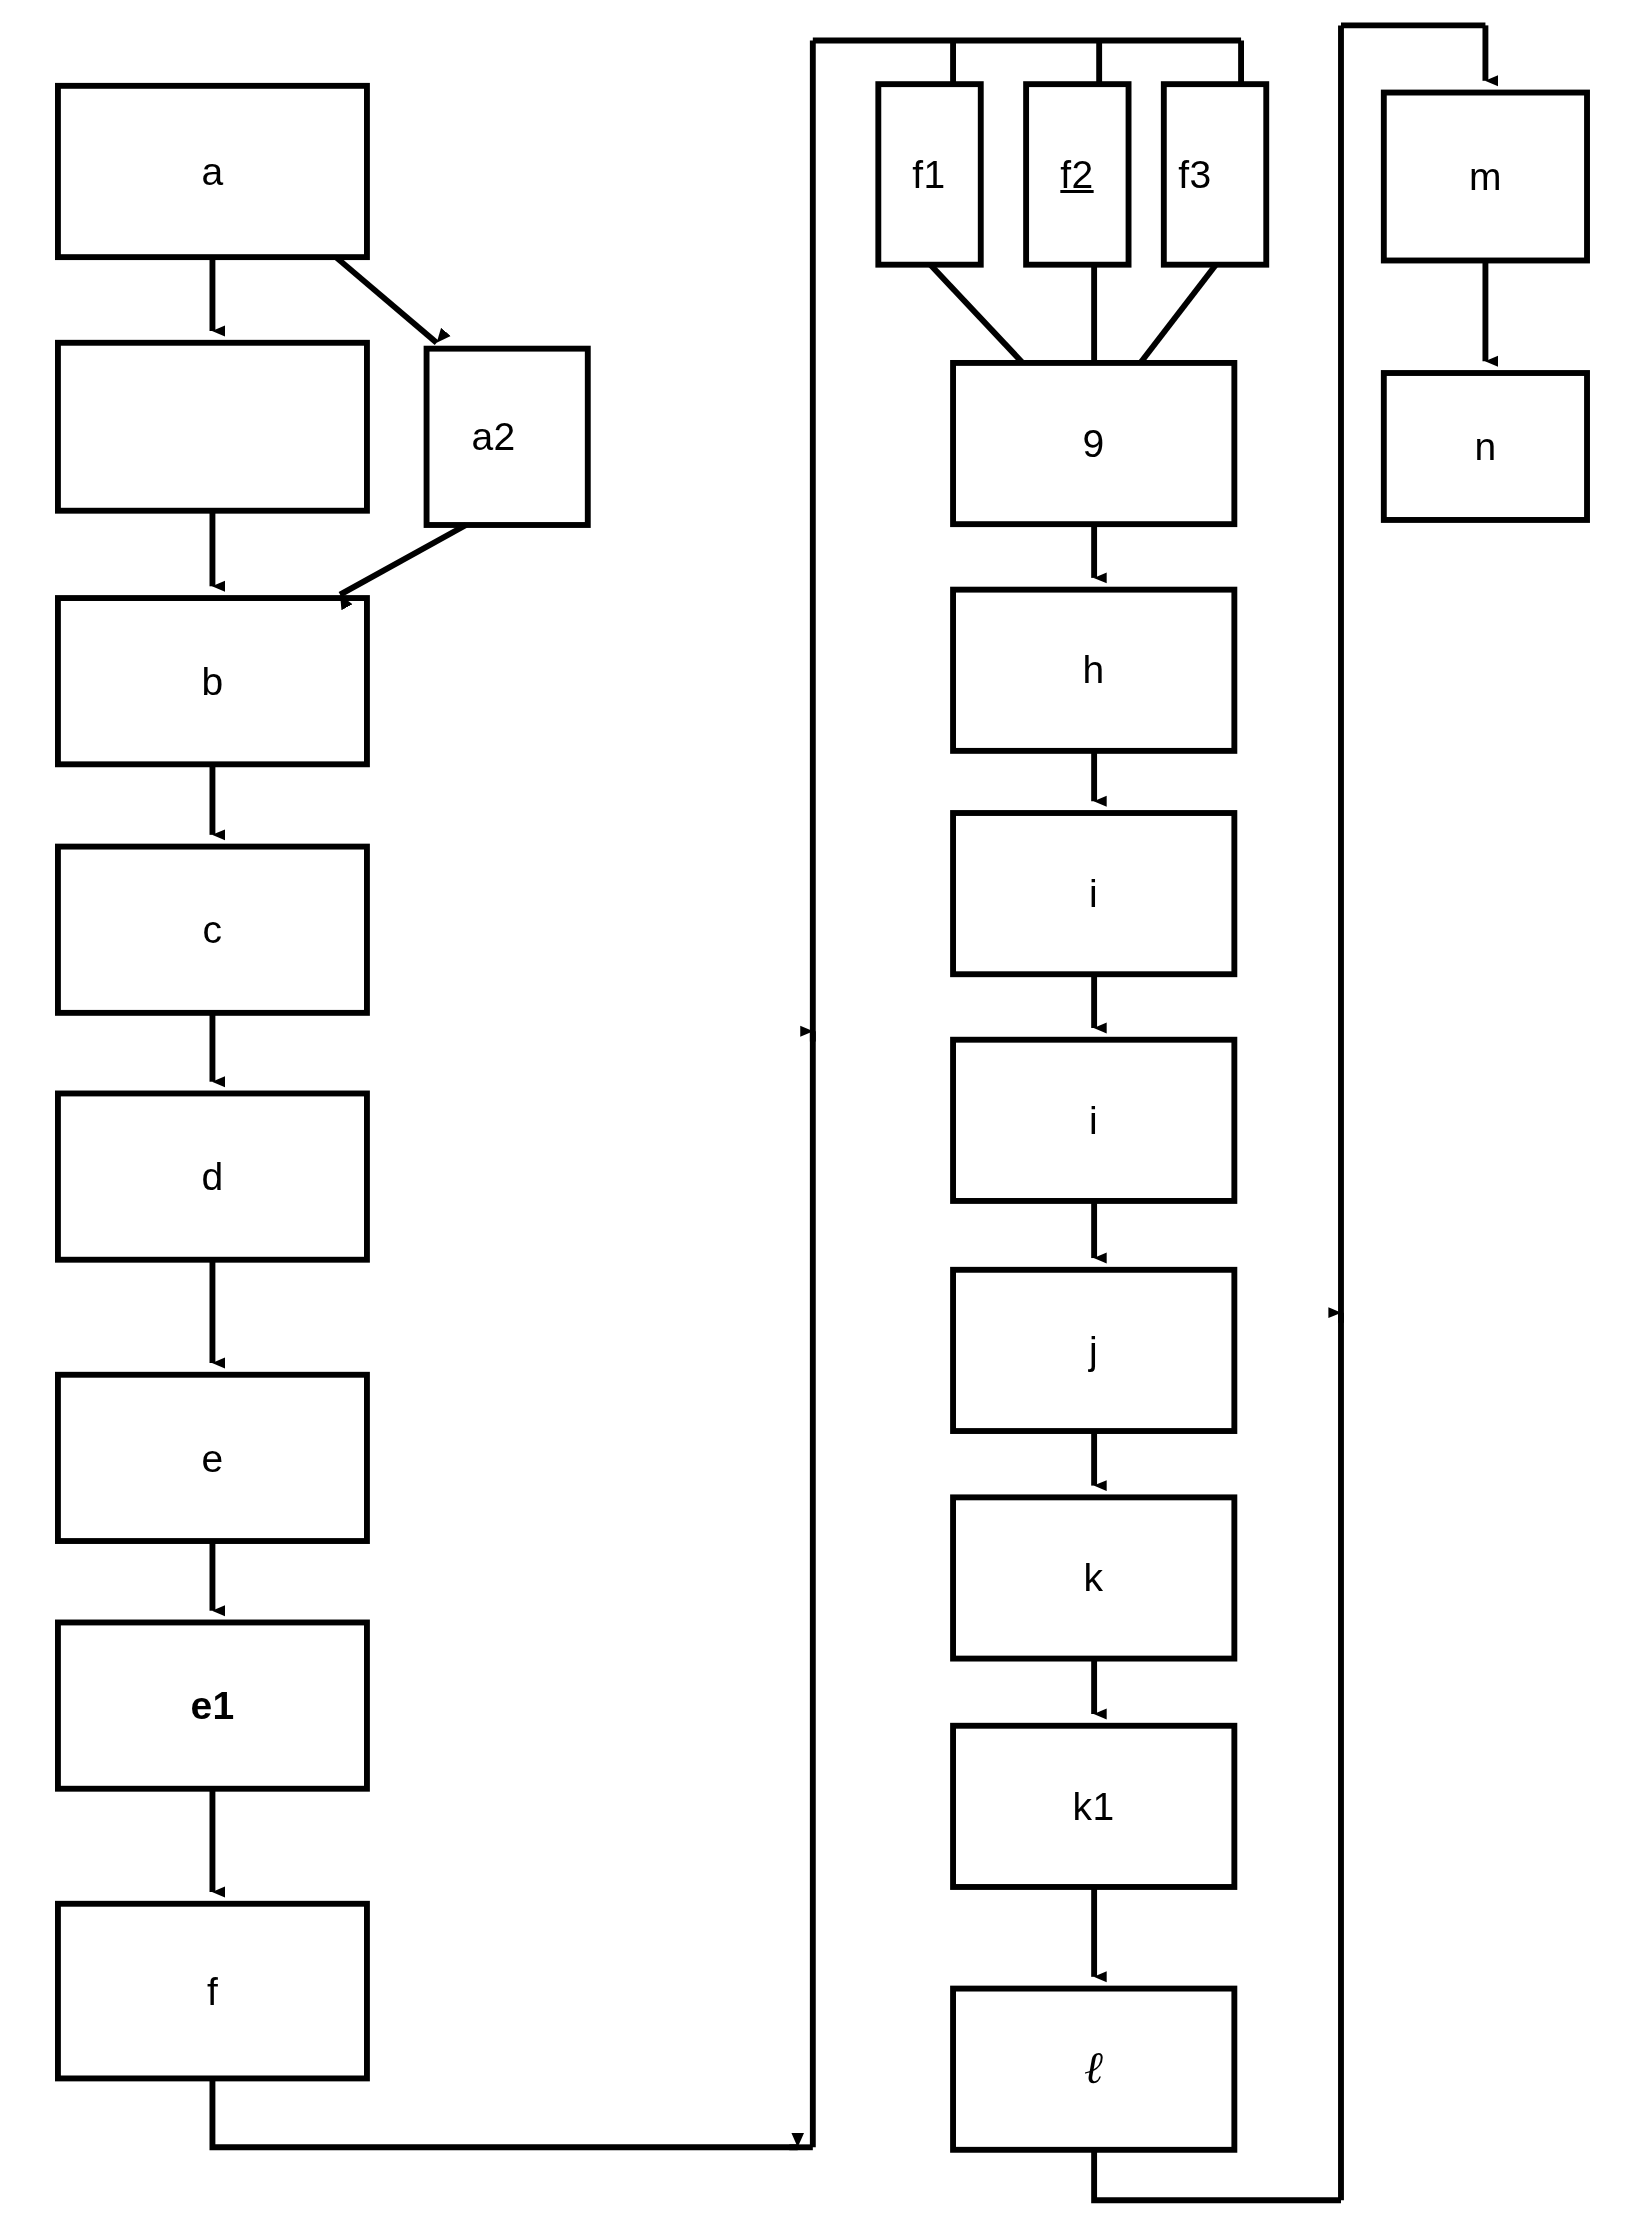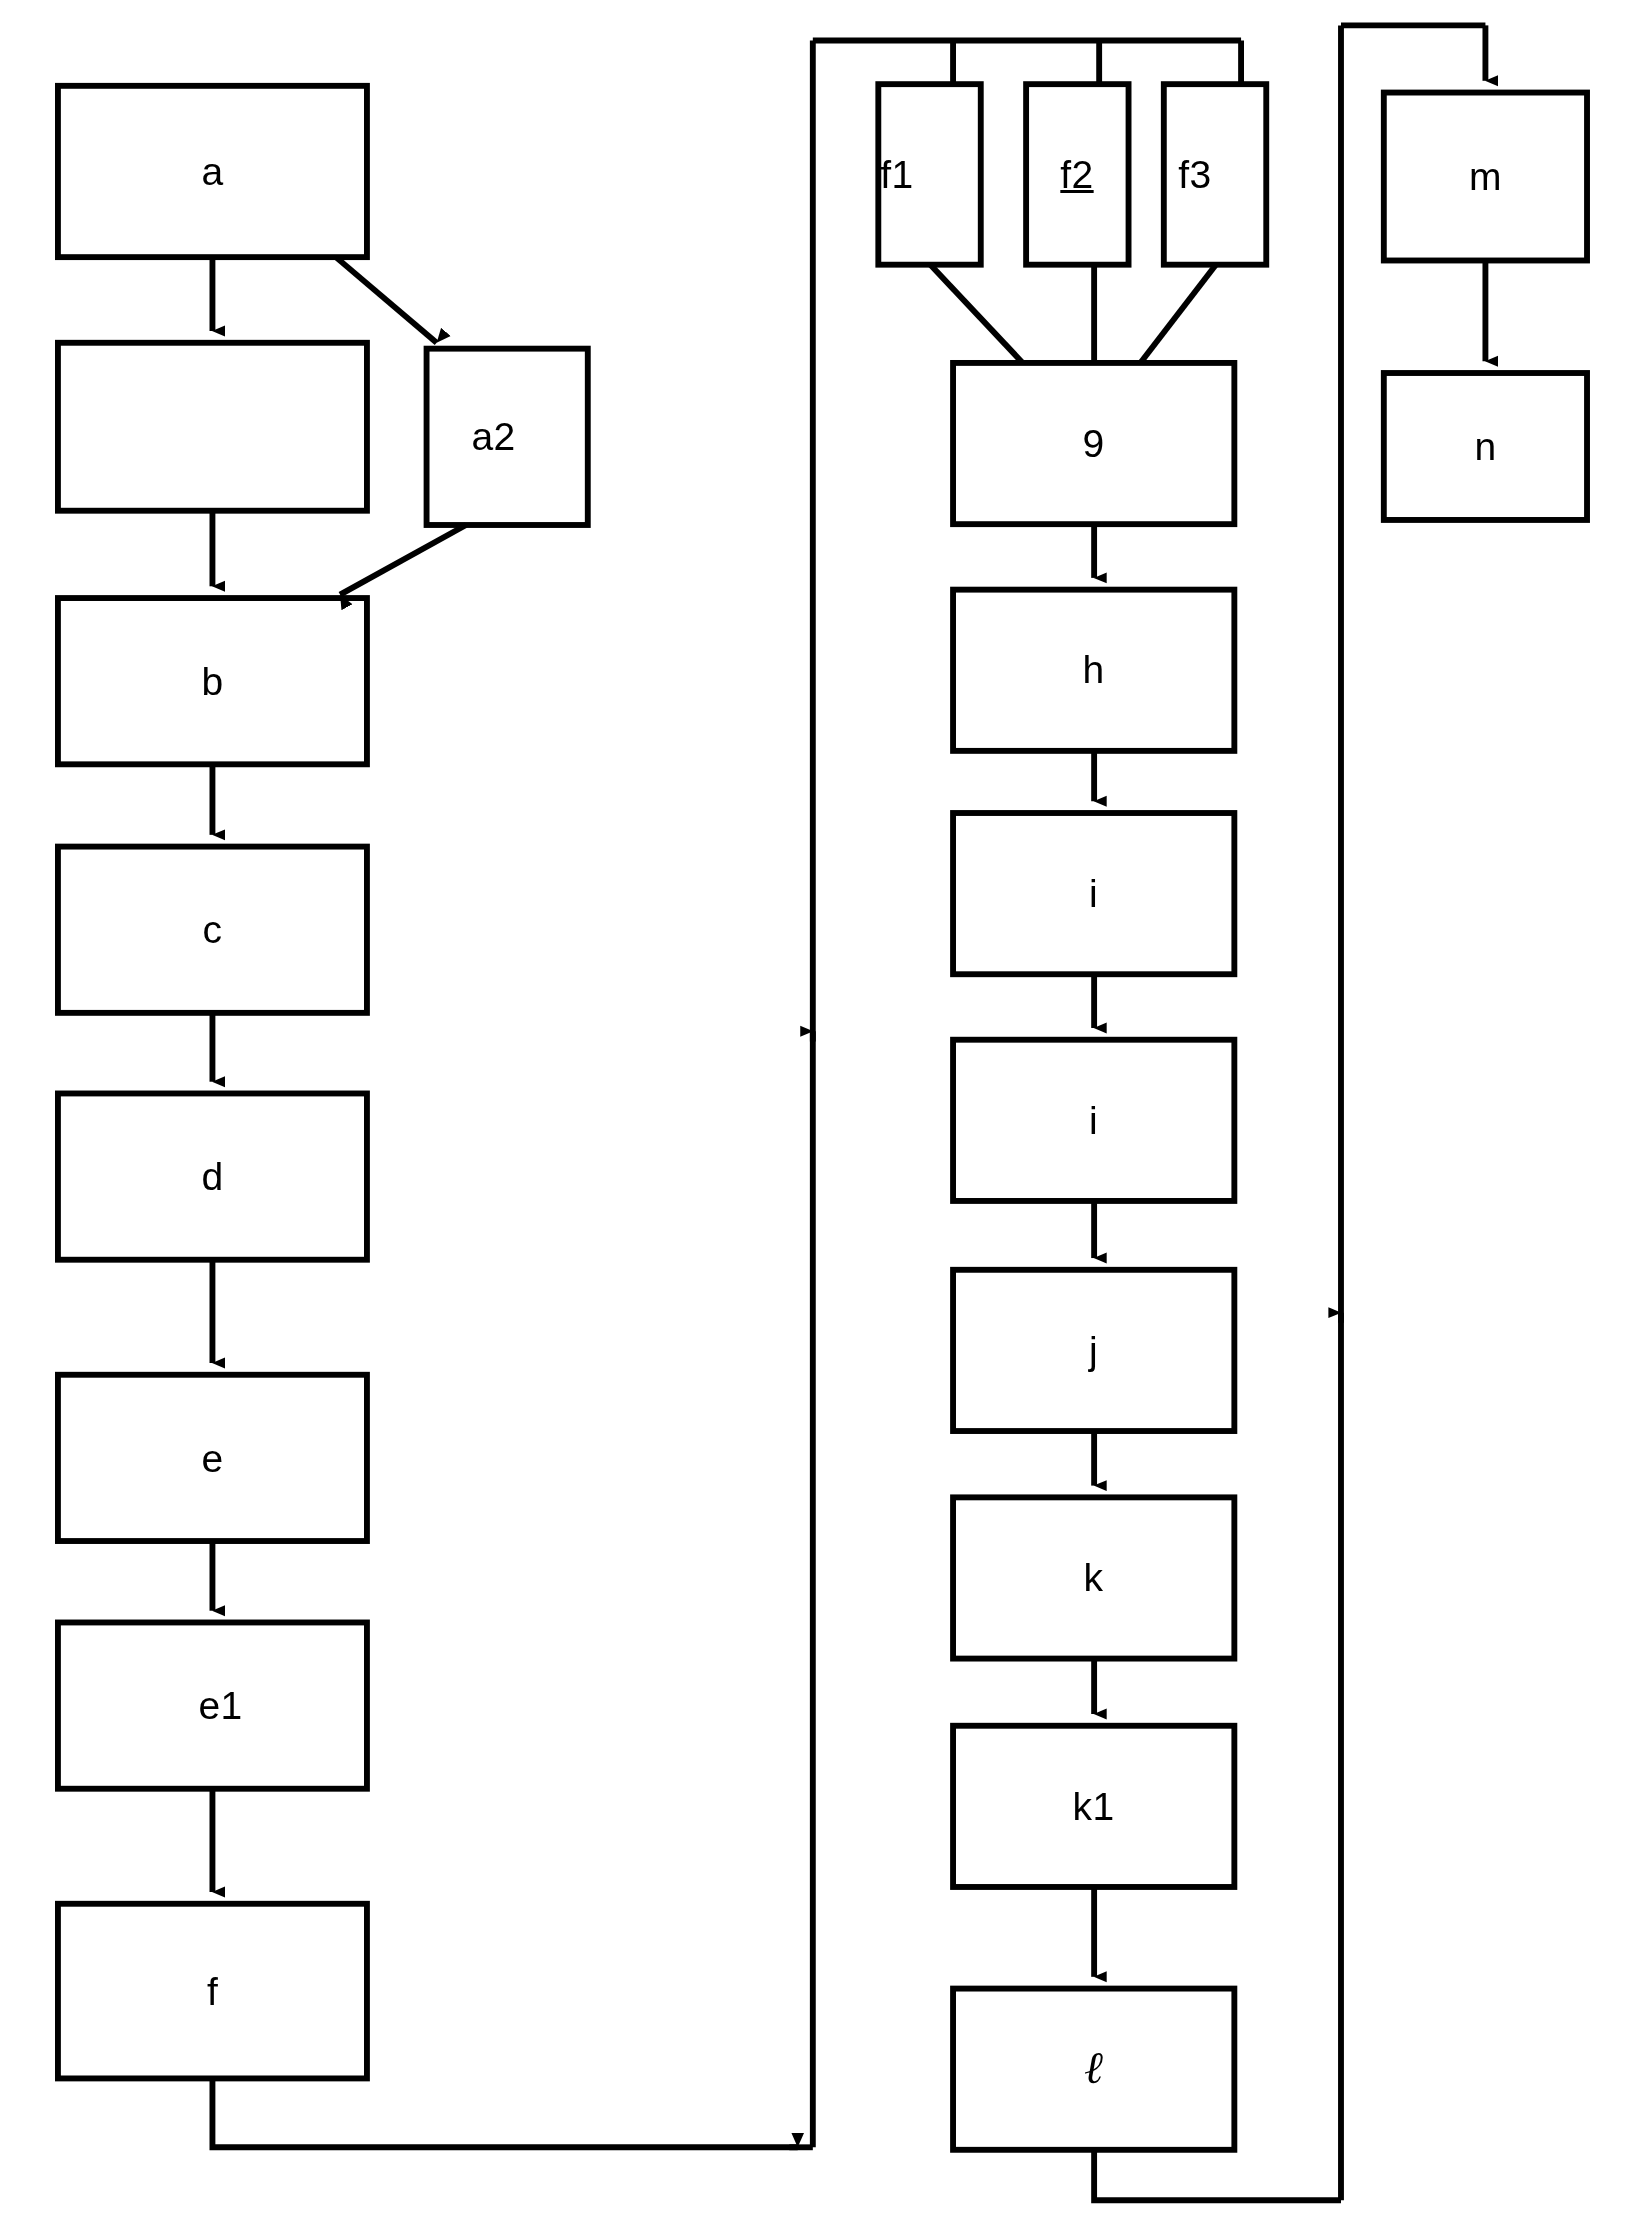--- a/index.html
+++ b/index.html
@@ -134,24 +134,24 @@
 
     </g>
   </svg>
 
   <div class="node-label" style="left:58px;top:86px;width:309px;height:171px;">a</div>
   <div class="node-label" style="left:413px;top:348px;width:161px;height:176px;">a2</div>
   <div class="node-label" style="left:58px;top:598px;width:309px;height:166px;">b</div>
   <div class="node-label" style="left:58px;top:846px;width:309px;height:166px;">c</div>
   <div class="node-label" style="left:58px;top:1093px;width:309px;height:166px;">d</div>
   <div class="node-label" style="left:58px;top:1375px;width:309px;height:166px;">e</div>
-  <div class="node-label" style="left:66px;top:1622px;width:309px;height:166px;">e1</div>
+  <div class="node-label" style="left:58px;top:1622px;width:309px;height:166px;font-weight:bold;">e1</div>
   <div class="node-label" style="left:58px;top:1904px;width:309px;height:175px;">f</div>
 
-  <div class="node-label" style="left:846px;top:84px;width:102px;height:181px;">f1</div>
+  <div class="node-label" style="left:878px;top:84px;width:102px;height:181px;">f1</div>
   <div class="node-label" style="left:1026px;top:84px;width:102px;height:181px;text-decoration:underline;">f2</div>
   <div class="node-label" style="left:1144px;top:84px;width:102px;height:181px;">f3</div>
 
   <div class="node-label" style="left:953px;top:363px;width:281px;height:161px;">9</div>
   <div class="node-label" style="left:953px;top:589px;width:281px;height:161px;">h</div>
   <div class="node-label" style="left:953px;top:813px;width:281px;height:161px;">i</div>
   <div class="node-label" style="left:953px;top:1040px;width:281px;height:161px;">i</div>
   <div class="node-label" style="left:953px;top:1270px;width:281px;height:161px;">j</div>
   <div class="node-label" style="left:953px;top:1497px;width:281px;height:161px;">k</div>
   <div class="node-label" style="left:953px;top:1726px;width:281px;height:161px;">k1</div>

